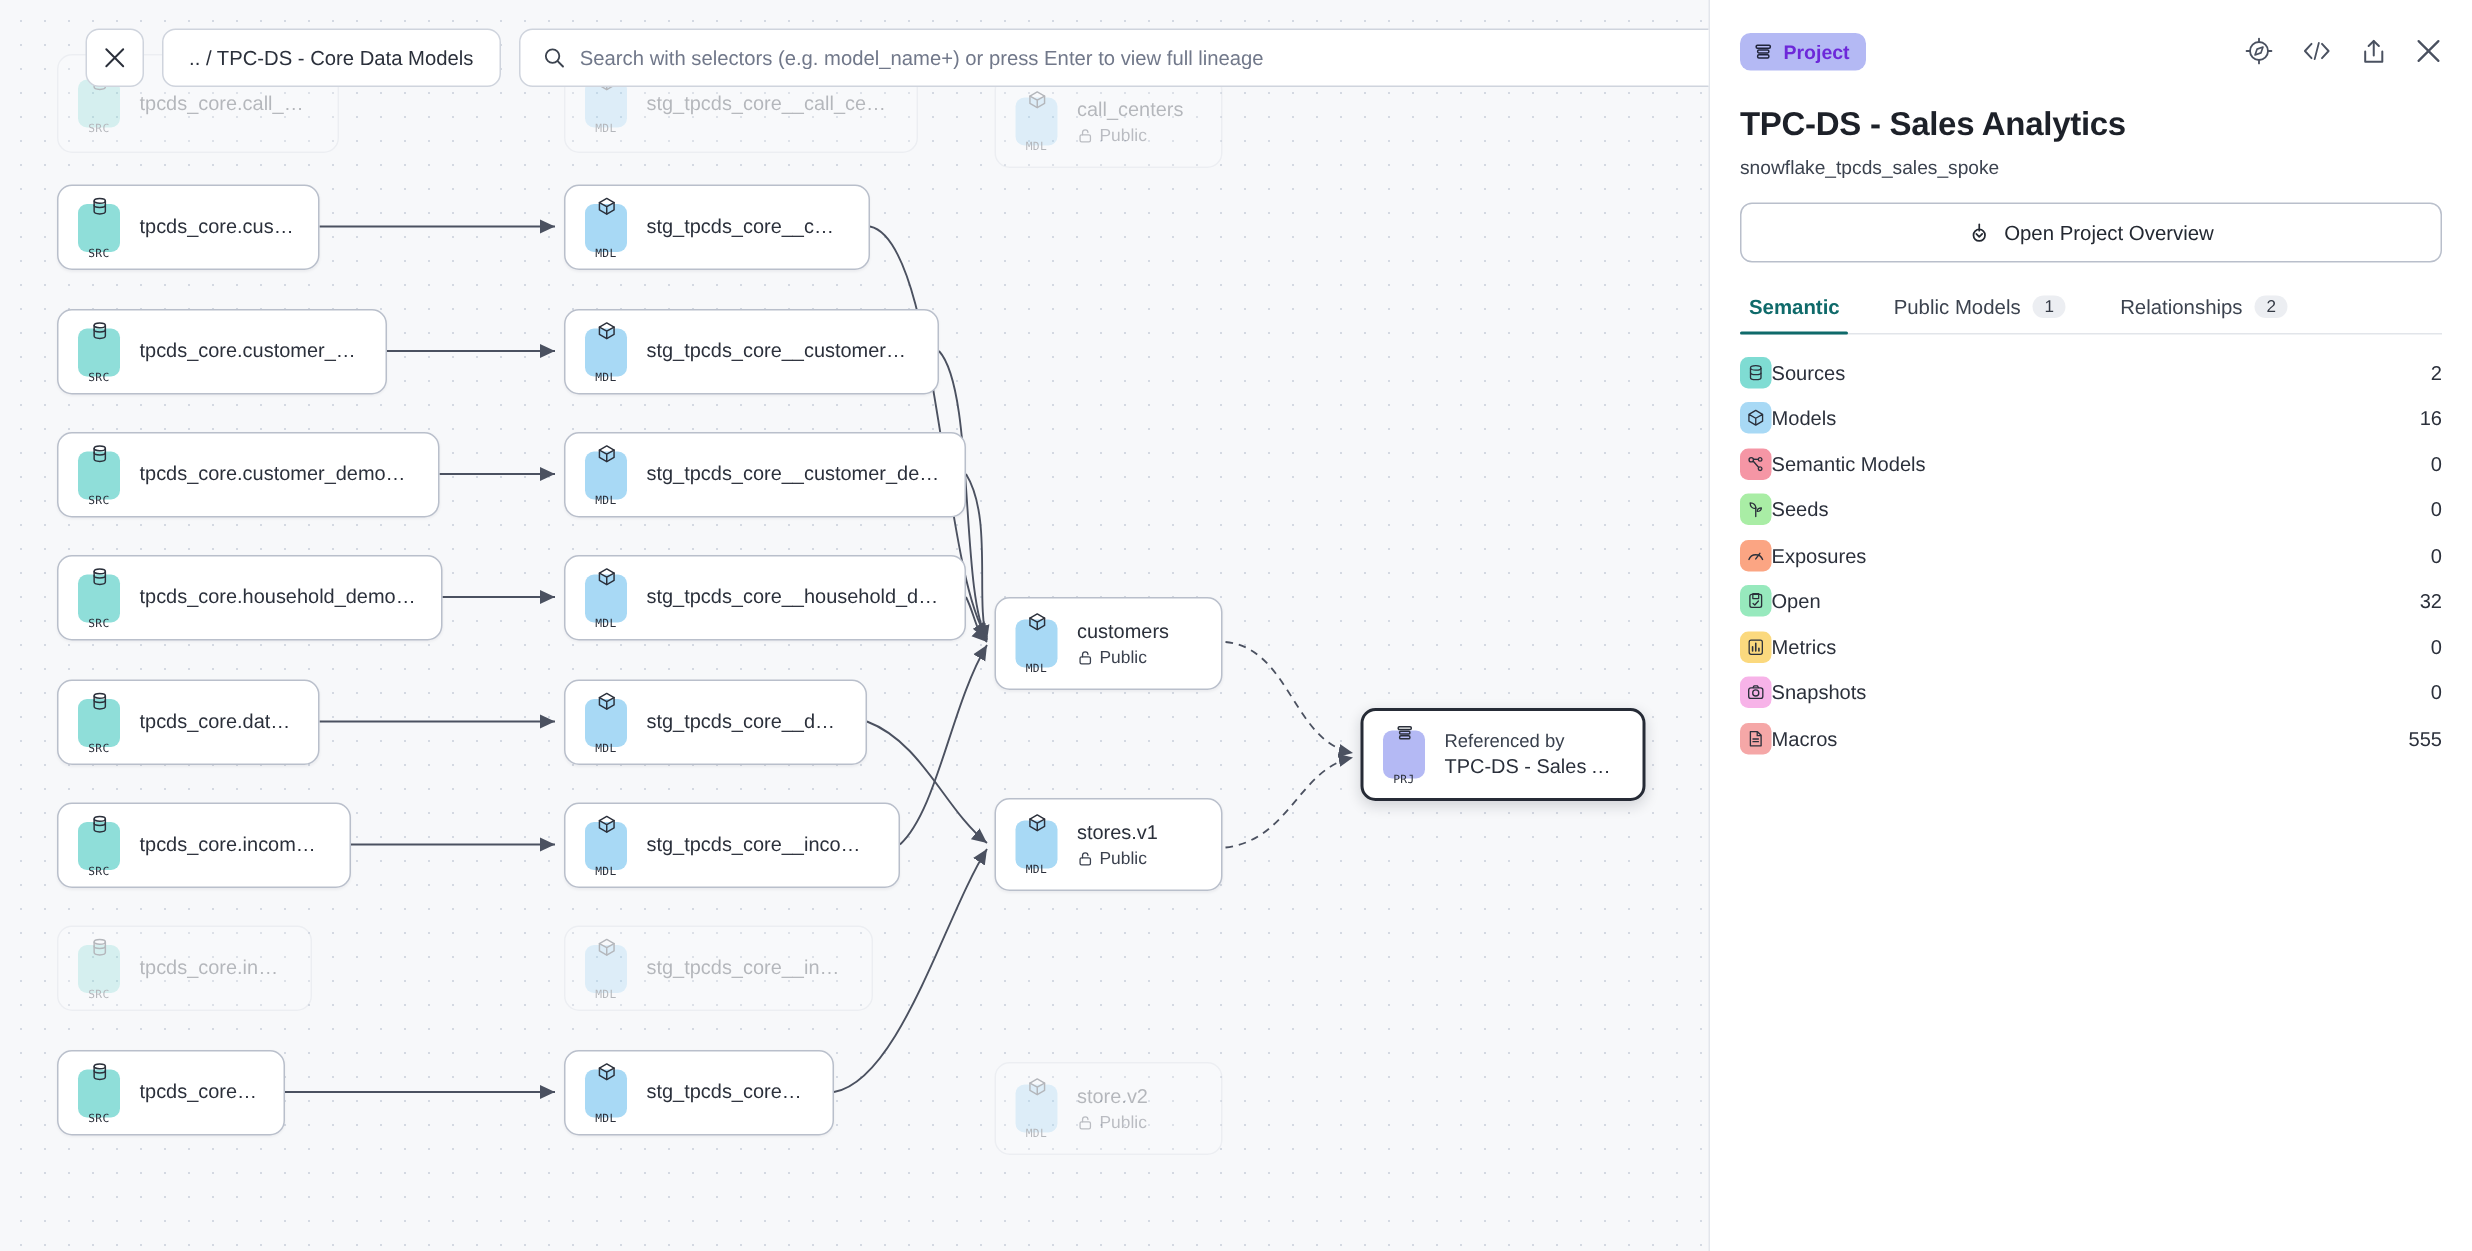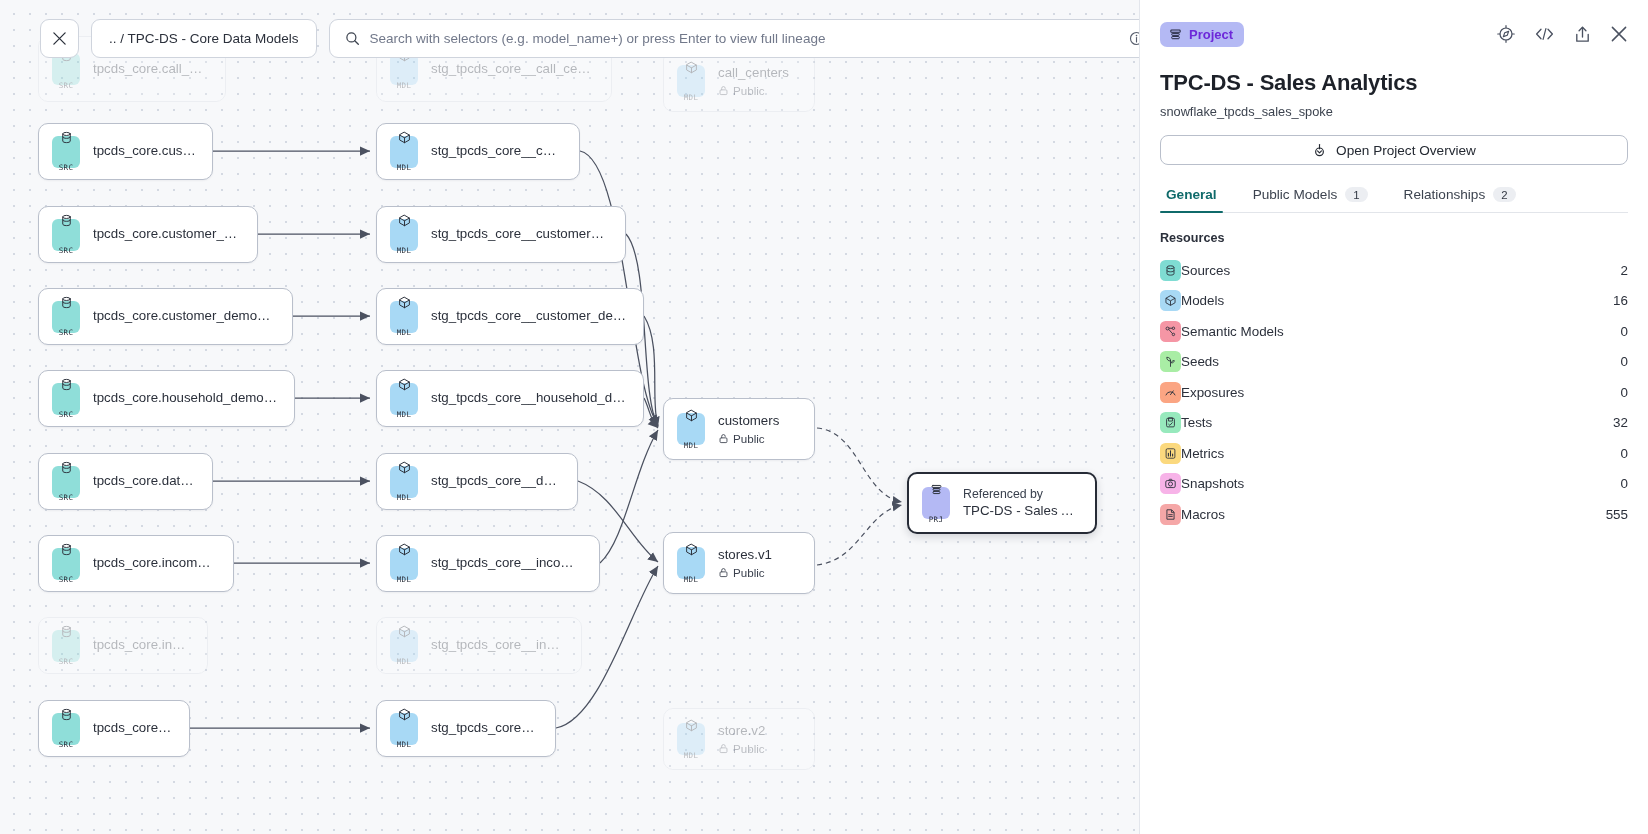--- a/index.html
+++ b/index.html
@@ -18,21 +18,21 @@
     width: 1140px; height: 834px;
     background-color: #f7f8fa;
     background-image: radial-gradient(#d4d9e2 1px, transparent 1px);
     background-size: 16px 16px;
     background-position: 6px 6px;
     overflow: hidden;
     border-right: 1px solid #e3e6ec;
   }
   
   .toolbar {
-    position: absolute; top: 19px; left: 4px;
+    position: absolute; top: 19px; left: 21px;
     display: flex; align-items: center; gap: 12px;
     z-index: 30;
     padding-left: 36px;
   }
   .tb-btn {
     width: 39px; height: 39px; border-radius: 9px;
     background: #fff; border: 1px solid #cfd4dd;
     display: flex; align-items: center; justify-content: center;
     cursor: pointer;
   }
@@ -106,21 +106,21 @@
     border-radius: 7px; padding: 5px 11px 5px 9px;
     font-size: 13px; font-weight: bold;
   }
   .head-icons { display: flex; align-items: center; gap: 18px; color: #4a5160; }
   .head-icons > span { cursor: pointer; display: flex; align-items: center; }
 
   .panel-title { font-size: 22px; font-weight: bold; color: #1d2129; margin-top: 18px; letter-spacing: -.2px; }
   .panel-sub { font-size: 12.8px; color: #3c434f; margin-top: 8px; }
 
   .overview-btn {
-    margin-top: 16px; width: 100%; height: 30px;
+    margin-top: 16px; width: 100%; height: 40px;
     border: 1px solid #b9bfcb; border-radius: 8px; background: #fff;
     display: flex; align-items: center; justify-content: center; gap: 9px;
     font-size: 13.6px; color: #242932; cursor: pointer;
     font-family: "Liberation Sans", sans-serif;
   }
 
   .tabs { margin-top: 22px; display: flex; gap: 0; border-bottom: 1px solid #e2e5ea; }
   .tab {
     display: flex; align-items: center; gap: 8px;
     padding: 0 18px 10px 18px; font-size: 13.6px; color: #3c434f;
@@ -596,33 +596,32 @@
       <svg width="15" height="15" viewBox="0 0 16 16">
         <circle cx="8" cy="9.4" r="4.1" stroke="#242932" stroke-width="1.25" fill="none"></circle>
         <path d="M5.9 8.4 L8 10.6 L10.1 8.4" stroke="#242932" stroke-width="1.2" fill="none" stroke-linecap="round" stroke-linejoin="round"></path>
         <path d="M8 1.7 L8 6.2" stroke="#242932" stroke-width="1.2" stroke-linecap="round"></path>
       </svg>
       <span>Open Project Overview</span>
     </button>
 
     <div class="tabs">
       <div class="tab active">
-        <span>General</span>
+        <span>Semantic</span>
       </div>
       <div class="tab">
         <span>Public Models</span>
         <span class="count">1</span>
       </div>
       <div class="tab">
         <span>Relationships</span>
         <span class="count">2</span>
       </div>
     </div>
 
-    <div class="section-label">Resources</div>
     <div class="res-list">
         <div class="res-row">
           <span class="res-ico" style="background:#7fdcd3">
        <svg width="13" height="13" viewBox="0 0 16 16">
               <ellipse cx="8" cy="4" rx="4.3" ry="1.8" stroke="#2b303b" stroke-width="1.1" fill="none"></ellipse>
               <path d="M3.7 4 L3.7 12 C3.7 13 5.6 13.7 8 13.7 C10.4 13.7 12.3 13 12.3 12 L12.3 4" stroke="#2b303b" stroke-width="1.1" fill="none"></path>
               <path d="M3.7 8 C3.7 9 5.6 9.6 8 9.6 C10.4 9.6 12.3 9 12.3 8" stroke="#2b303b" stroke-width="1.1" fill="none"></path>
             </svg>
      </span>
      <span class="res-name">Sources</span>
@@ -671,21 +670,21 @@
      <span class="res-count">0</span>
         </div>
         <div class="res-row">
           <span class="res-ico" style="background:#97e9bd">
        <svg width="13" height="13" viewBox="0 0 16 16">
               <rect x="3.2" y="2.8" width="9.6" height="10.6" rx="1.5" stroke="#2b303b" stroke-width="1.1" fill="none"></rect>
               <path d="M5.6 6.2 L5.6 2.2 L10.4 2.2 L10.4 6.2 z" stroke="#2b303b" stroke-width="1.05" fill="none" stroke-linejoin="round"></path>
               <path d="M5.8 10.2 L7.2 11.5 L10.2 8.2" stroke="#2b303b" stroke-width="1.1" fill="none" stroke-linecap="round" stroke-linejoin="round"></path>
             </svg>
      </span>
-     <span class="res-name">Tests</span>
+     <span class="res-name">Open</span>
      <span class="res-count">32</span>
         </div>
         <div class="res-row">
           <span class="res-ico" style="background:#fbd97e">
        <svg width="13" height="13" viewBox="0 0 16 16">
               <rect x="2.6" y="2.2" width="10.8" height="11.6" rx="1.6" stroke="#2b303b" stroke-width="1.05" fill="none"></rect>
               <path d="M5.4 11 L5.4 7.6 M8 11 L8 4.8 M10.6 11 L10.6 8.8" stroke="#2b303b" stroke-width="1.3" stroke-linecap="round"></path>
             </svg>
      </span>
      <span class="res-name">Metrics</span>

